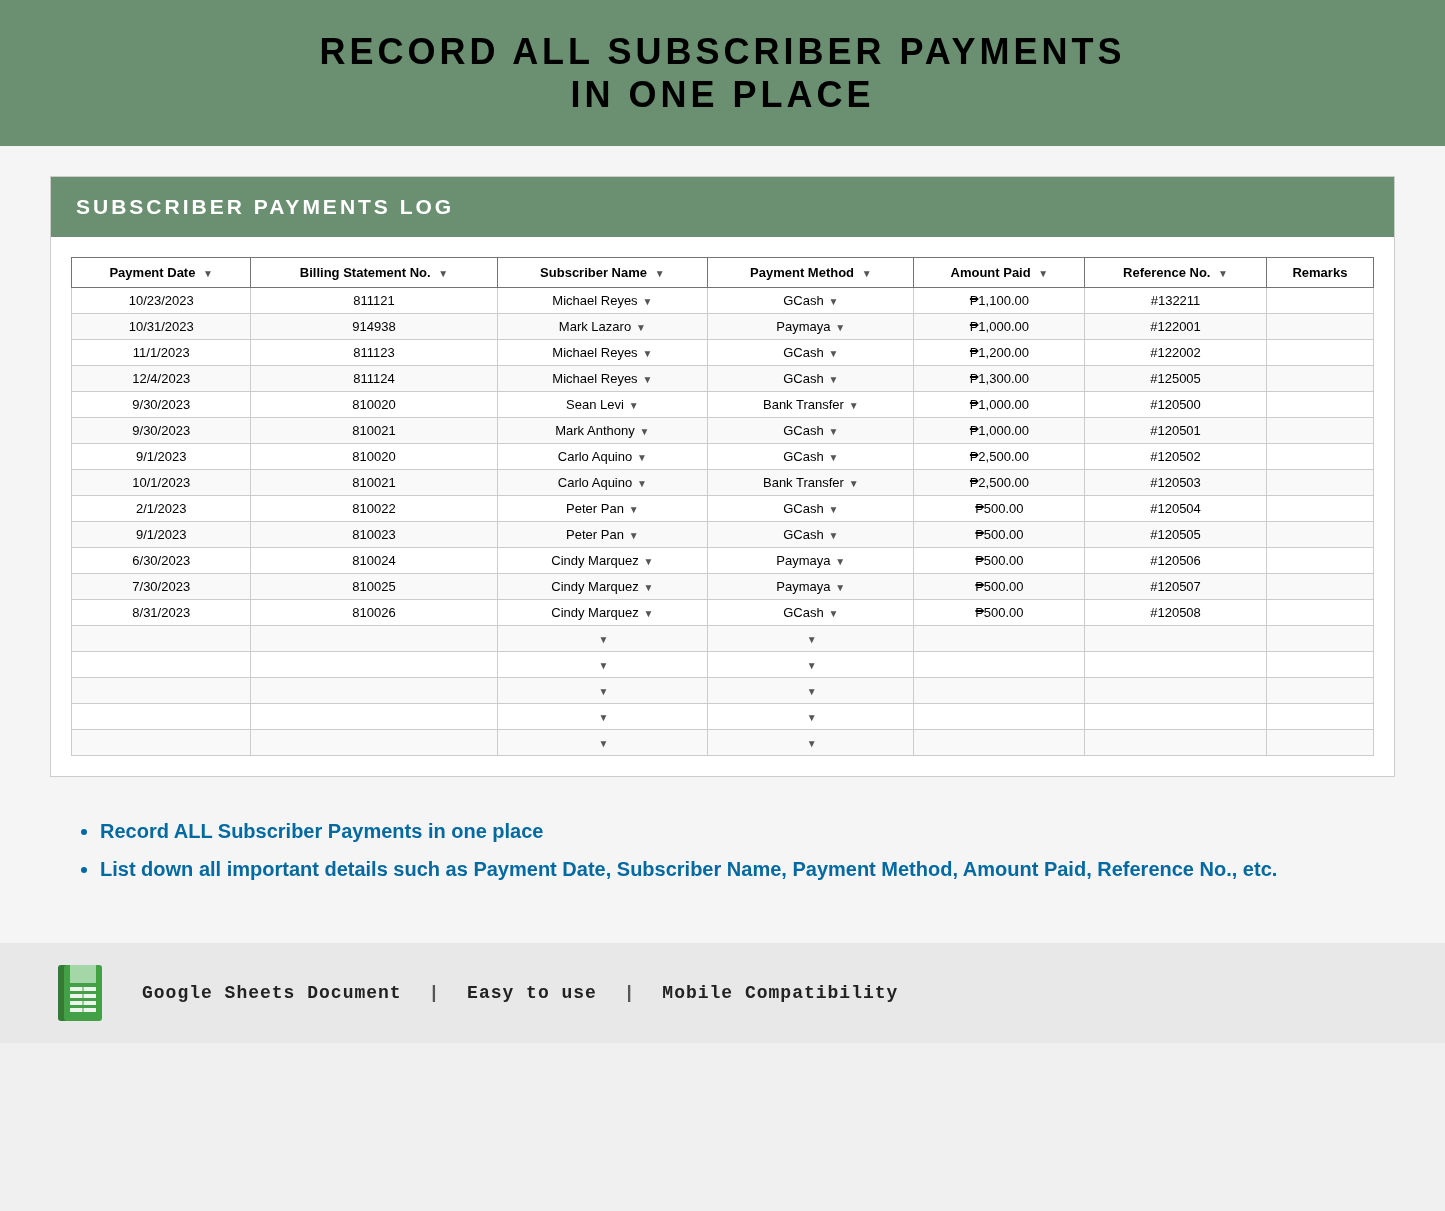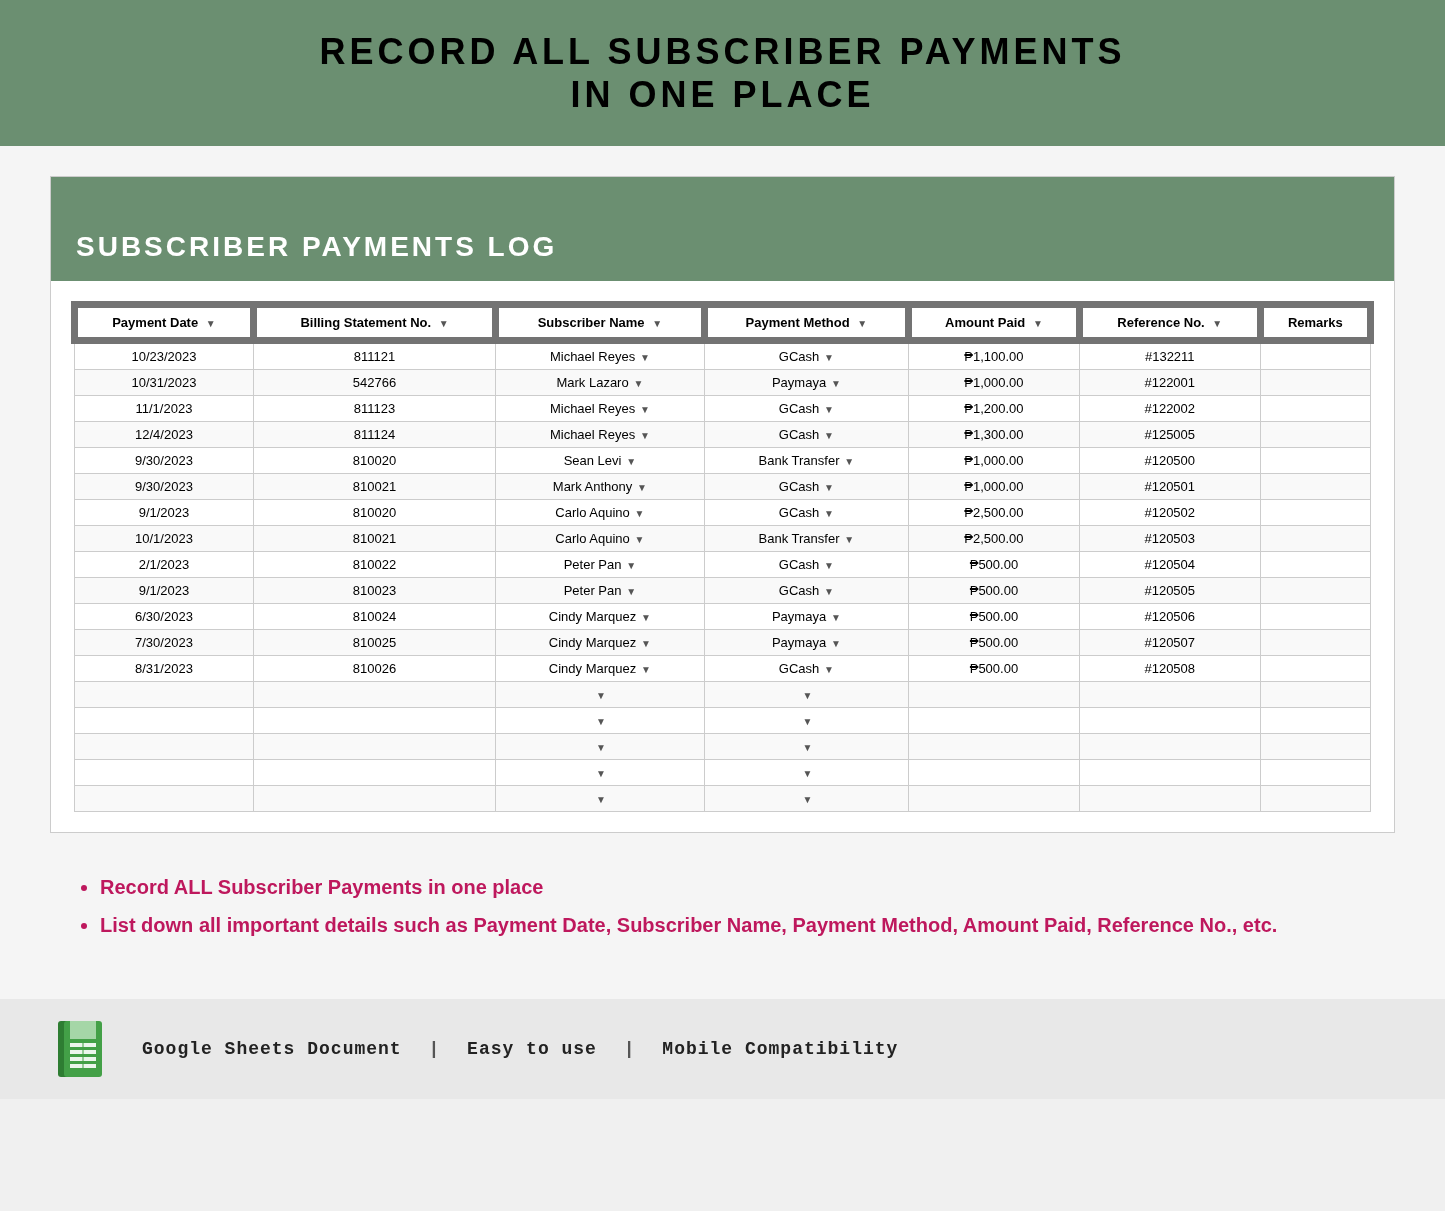--- a/index.html
+++ b/index.html
@@ -39,40 +39,39 @@
       margin-bottom: 30px;
     }
 
     .log-title-bar {
       background: #6b8f71;
       padding: 18px 25px;
       margin-bottom: 20px;
     }
     .log-title-bar h2 {
       color: white;
-      font-size: 28px;
+      font-size: 21px;
       font-weight: 900;
       letter-spacing: 3px;
       font-family: 'Arial Black', Arial, sans-serif;
-      margin-top: 36px;
     }
 
     
     .table-wrapper {
       padding: 0 20px;
       overflow-x: auto;
     }
     table {
       width: 100%;
       border-collapse: collapse;
       font-size: 13px;
     }
     thead tr th {
       background: white;
-      border: 7px solid #737373;
+      border: 1px solid #737373;
       padding: 7px 8px;
       font-weight: bold;
       text-align: center;
       white-space: nowrap;
     }
     thead tr th .filter-icon {
       font-size: 10px;
       margin-left: 4px;
       color: #555;
     }
@@ -101,21 +100,21 @@
     .bullet-section {
       padding: 10px 20px 20px 20px;
     }
     .bullet-section ul {
       list-style: disc;
       padding-left: 30px;
     }
     .bullet-section ul li {
       font-size: 20px;
       font-weight: bold;
-      color: #be185d;
+      color: #0369a1;
       margin-bottom: 10px;
       line-height: 1.4;
     }
 
     
     .footer {
       background: #e8e8e8;
       padding: 20px 50px;
       display: flex;
       align-items: center;
@@ -194,21 +193,21 @@
               <td>10/23/2023</td>
               <td>811121</td>
               <td>Michael Reyes<span class="dropdown-arrow"> ▼</span></td>
               <td>GCash<span class="dropdown-arrow"> ▼</span></td>
               <td>₱1,100.00</td>
               <td>#132211</td>
               <td></td>
             </tr>
             <tr>
               <td>10/31/2023</td>
-              <td>542766</td>
+              <td>914938</td>
               <td>Mark Lazaro<span class="dropdown-arrow"> ▼</span></td>
               <td>Paymaya<span class="dropdown-arrow"> ▼</span></td>
               <td>₱1,000.00</td>
               <td>#122001</td>
               <td></td>
             </tr>
             <tr>
               <td>11/1/2023</td>
               <td>811123</td>
               <td>Michael Reyes<span class="dropdown-arrow"> ▼</span></td>

